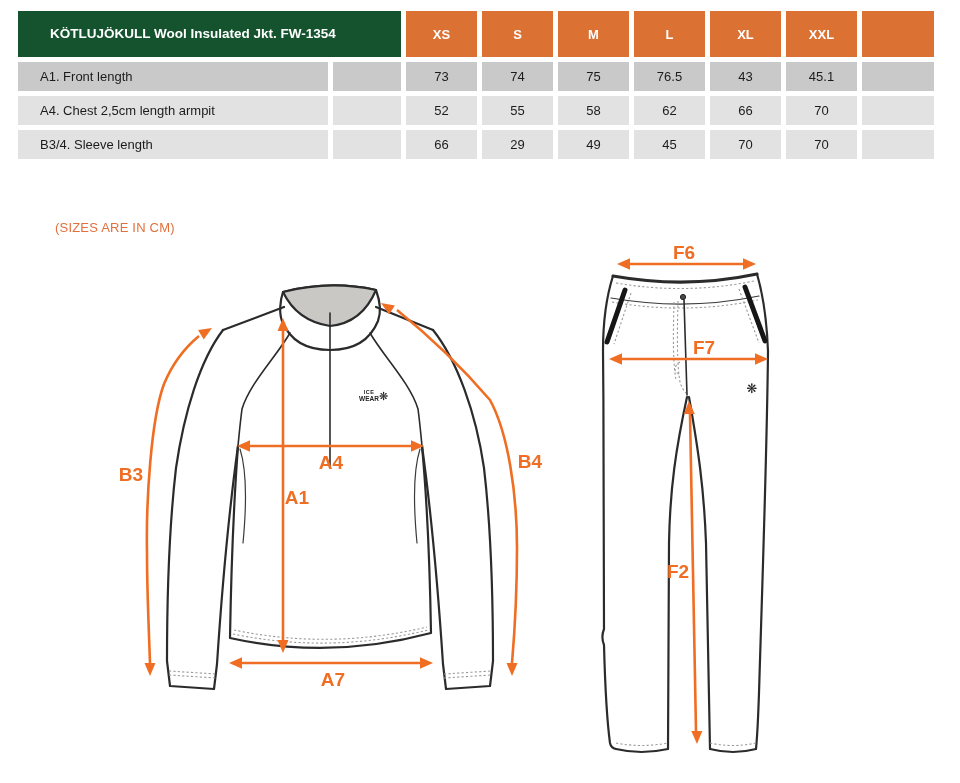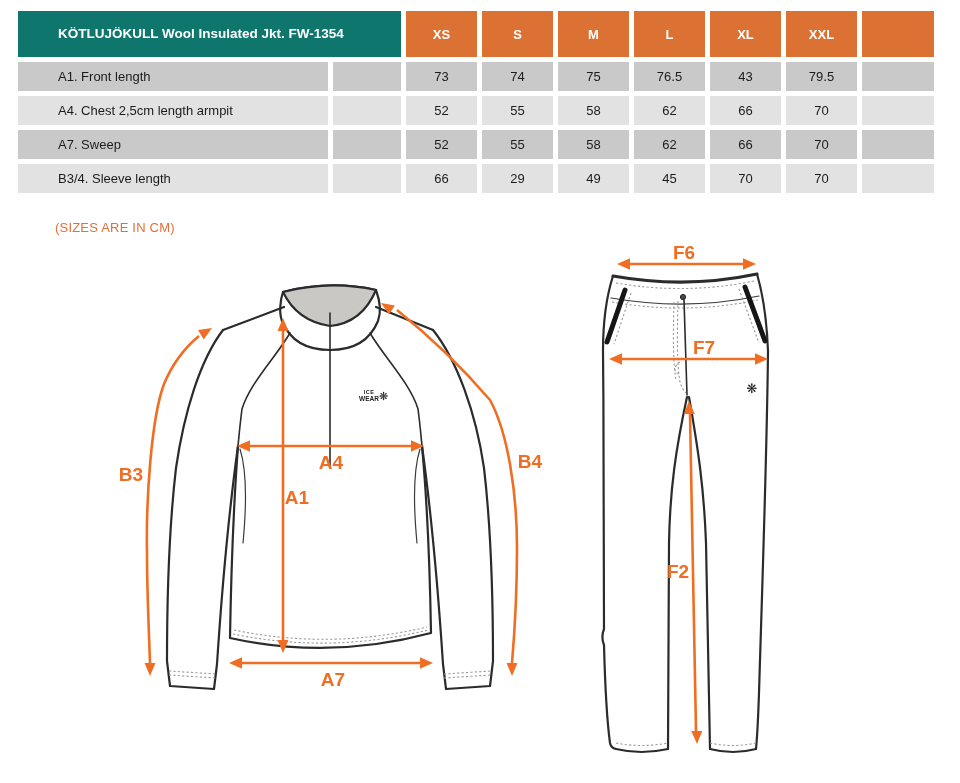--- a/index.html
+++ b/index.html
@@ -2,26 +2,26 @@
 <html><head>
 <meta charset="utf-8">
 <style>
   html,body{margin:0;padding:0;background:#fff;}
   .page{position:relative;width:960px;height:783px;background:#fff;overflow:hidden;
         font-family:"Liberation Sans",sans-serif;}
   table.size{position:absolute;left:13px;top:6px;border-collapse:separate;border-spacing:5px;
              table-layout:fixed;}
   col.c-label{width:310px;} col.c-gap{width:68px;} col.c-size{width:71px;} col.c-tail{width:72px;}
   th,td{padding:0;font-size:13px;line-height:1;}
-  th.title-cell{background:#0f766e;color:#fff;font-weight:bold;text-align:left;
-                padding-left:40px;height:46px;font-size:13.5px;}
+  th.title-cell{background:#14532d;color:#fff;font-weight:bold;text-align:left;
+                padding-left:32px;height:46px;font-size:13.5px;}
   th.size-h{background:#DC7134;color:#fff;font-weight:bold;text-align:center;height:46px;margin-left:26px;}
   td{height:29px;color:#1c1c1c;}
   tr.dark td{background:#C9C9C9;} tr.light td{background:#E2E2E2;}
-  td.label{text-align:left;padding-left:40px;}
+  td.label{text-align:left;padding-left:22px;}
   td.val{text-align:center;}
   .note{position:absolute;left:55px;top:212px;font-size:13px;color:#E0703C;letter-spacing:.2px;margin-top:8px;}
   svg.diagram{position:absolute;left:0;top:243px;}
   .ol{fill:none;stroke:#2b2b2b;stroke-width:2.2;stroke-linecap:round;stroke-linejoin:round;}
   .ol2{fill:none;stroke:#2b2b2b;stroke-width:1.6;stroke-linecap:round;}
   .ol3{fill:none;stroke:#3a3a3a;stroke-width:1.2;stroke-linecap:round;}
   .stitch{fill:none;stroke:#9a9a9a;stroke-width:1.1;stroke-dasharray:2.2 2.2;}
   .arrow{fill:none;stroke:#EF6E23;stroke-width:2.6;}
   .ah{fill:#EF6E23;stroke:none;}
   .dlabel{fill:#EF6E23;font-family:"Liberation Sans",sans-serif;font-size:19px;font-weight:bold;}
@@ -57,36 +57,25 @@
       <th class="size-h"></th>
     </tr>
     <tr class="dark">
       <td class="label">A1. Front length</td>
       <td class="gap"></td>
       <td class="val">73</td>
       <td class="val">74</td>
       <td class="val">75</td>
       <td class="val">76.5</td>
       <td class="val">43</td>
-      <td class="val">79.5</td>
+      <td class="val">45.1</td>
       <td class="tail"></td>
     </tr>
     <tr class="light">
       <td class="label">A4. Chest 2,5cm length armpit</td>
-      <td class="gap"></td>
-      <td class="val">52</td>
-      <td class="val">55</td>
-      <td class="val">58</td>
-      <td class="val">62</td>
-      <td class="val">66</td>
-      <td class="val">70</td>
-      <td class="tail"></td>
-    </tr>
-    <tr class="dark">
-      <td class="label">A7. Sweep</td>
       <td class="gap"></td>
       <td class="val">52</td>
       <td class="val">55</td>
       <td class="val">58</td>
       <td class="val">62</td>
       <td class="val">66</td>
       <td class="val">70</td>
       <td class="tail"></td>
     </tr>
     <tr class="light">

